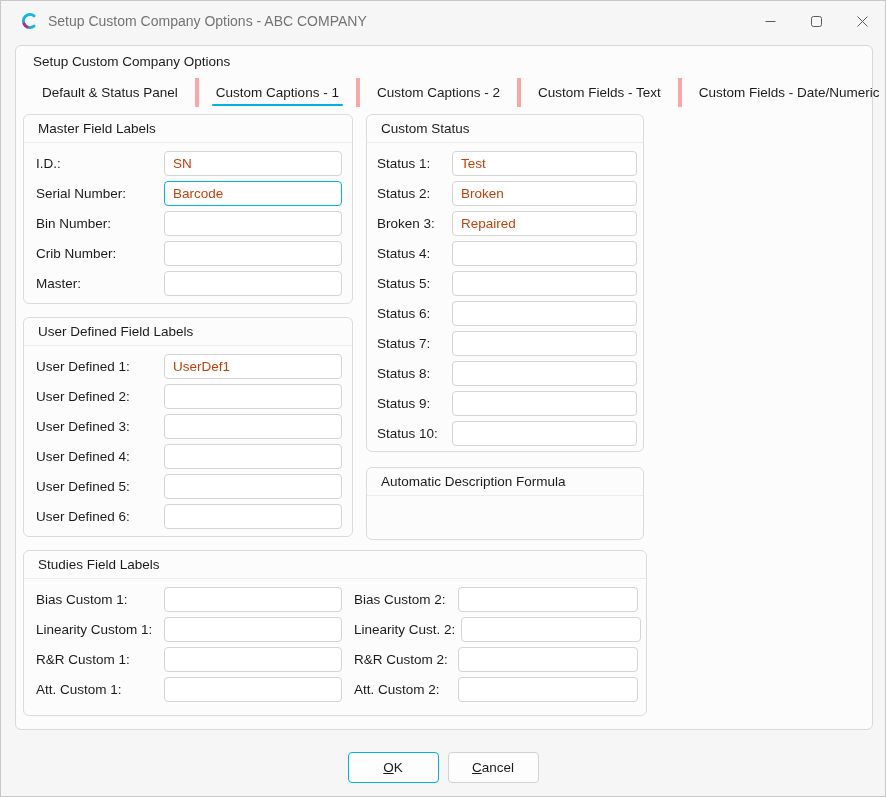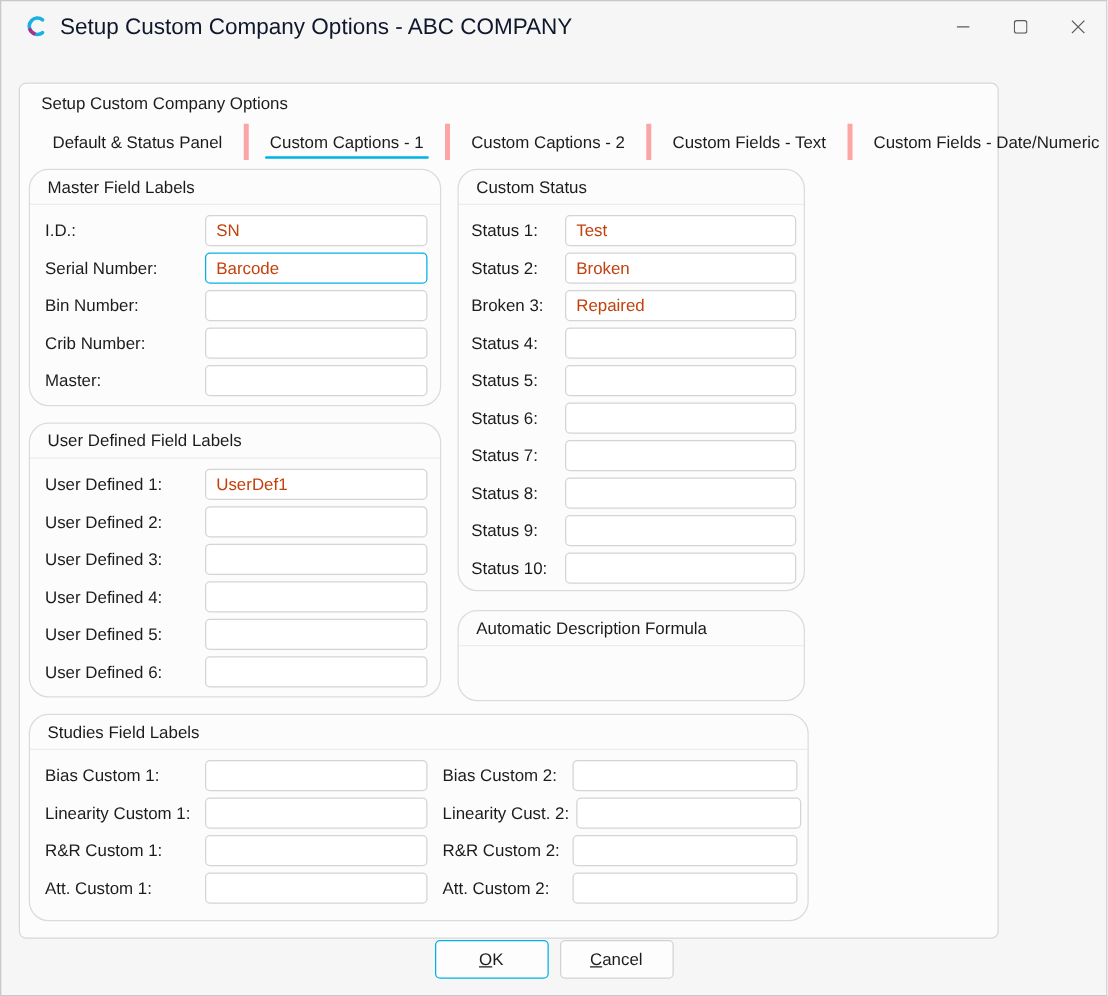--- a/index.html
+++ b/index.html
@@ -10,38 +10,38 @@
     color:#1c1c1c;
     background:#f5f5f5;
     position:relative;
     overflow:hidden;
   }
   .window { position:absolute; inset:0; border:1px solid #c8c8c8; background:#f6f6f6; }
 
   
   .titlebar { height:40px; display:flex; align-items:center; padding-left:20px; }
   .app-logo { width:18px; height:18px; display:flex; }
-  .title-text { margin-left:9px; font-size:18px; color:#0f172a; white-space:nowrap; }
+  .title-text { margin-left:9px; font-size:14px; color:#737373; white-space:nowrap; }
   .win-controls { margin-left:auto; display:flex; height:100%; }
   .win-btn { width:46px; height:100%; display:flex; align-items:center; justify-content:center; cursor:default; }
 
   
-  .outer-group { position:absolute; left:14px; top:65px; width:784px; height:685px;
+  .outer-group { position:absolute; left:14px; top:44px; width:858px; height:685px;
                  background:#fcfcfc; border:1px solid #d8d8d8; border-radius:6px; }
   .outer-title { position:absolute; left:17px; top:8px; }
 
   
   .tabs { position:absolute; left:9px; top:32px; height:29px; display:flex; }
   .tab { display:flex; align-items:center; padding:0 17px; position:relative; white-space:nowrap; cursor:pointer; }
   .tab:not(:last-child) { border-right:4px solid #fca5a5; }
   .tab.active::after { content:""; position:absolute; left:13px; right:13px; bottom:1px; height:2px;
                        background:#00b2e3; border-radius:1px; }
 
   
-  .group { position:absolute; background:#fcfcfc; border:1px solid #dbdbdb; border-radius:16px; }
+  .group { position:absolute; background:#fcfcfc; border:1px solid #dbdbdb; border-radius:6px; }
   .group-title { height:28px; line-height:27px; padding:0 14px; border-bottom:1px solid #ececec; white-space:nowrap; }
   .rows { padding:5px 10px 0 12px; }
   .field-row { display:flex; align-items:center; height:30px; }
   .f-label { flex:0 0 128px; padding-right:6px; white-space:nowrap; }
   .f-input { height:25px; width:178px; border:1px solid #d4d4d4; border-radius:4px; background:#fff;
              padding:0 8px; font:13.5px "Liberation Sans", sans-serif; color:#c2410c; outline:none; cursor:text; }
   .f-input.focused { border:1.5px solid #00b2e3; }
 
   .g-master  { left:7px;   top:68px;  width:330px; height:190px; }
   .g-userdef { left:7px;   top:271px; width:330px; height:220px; }

